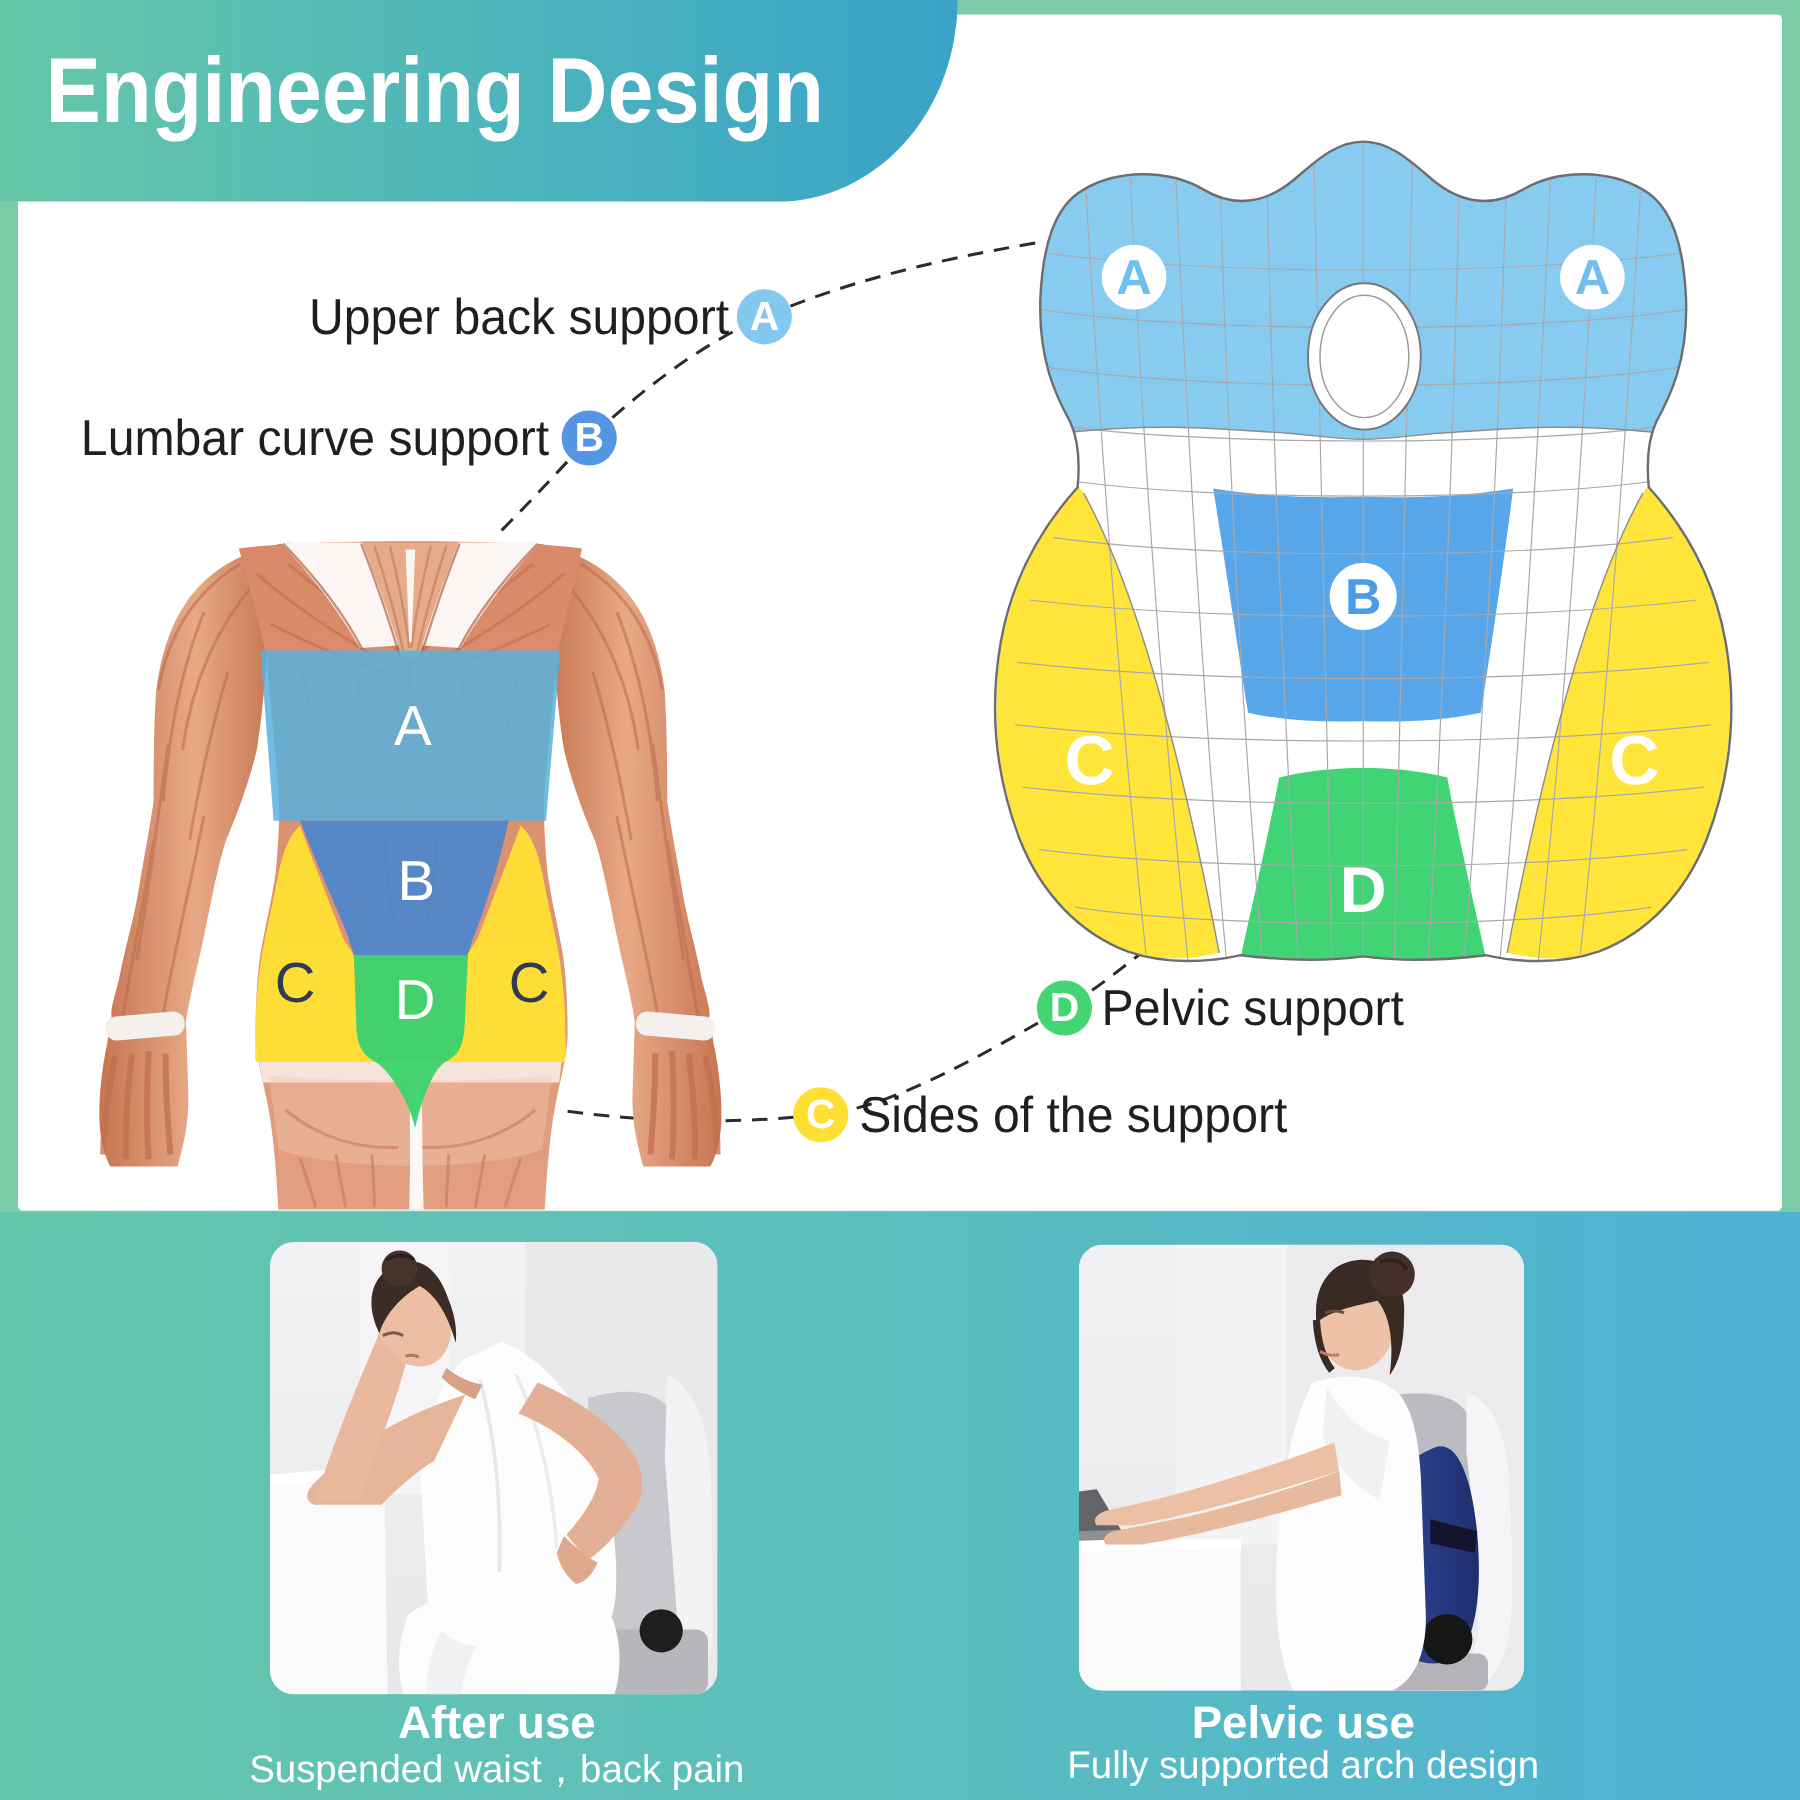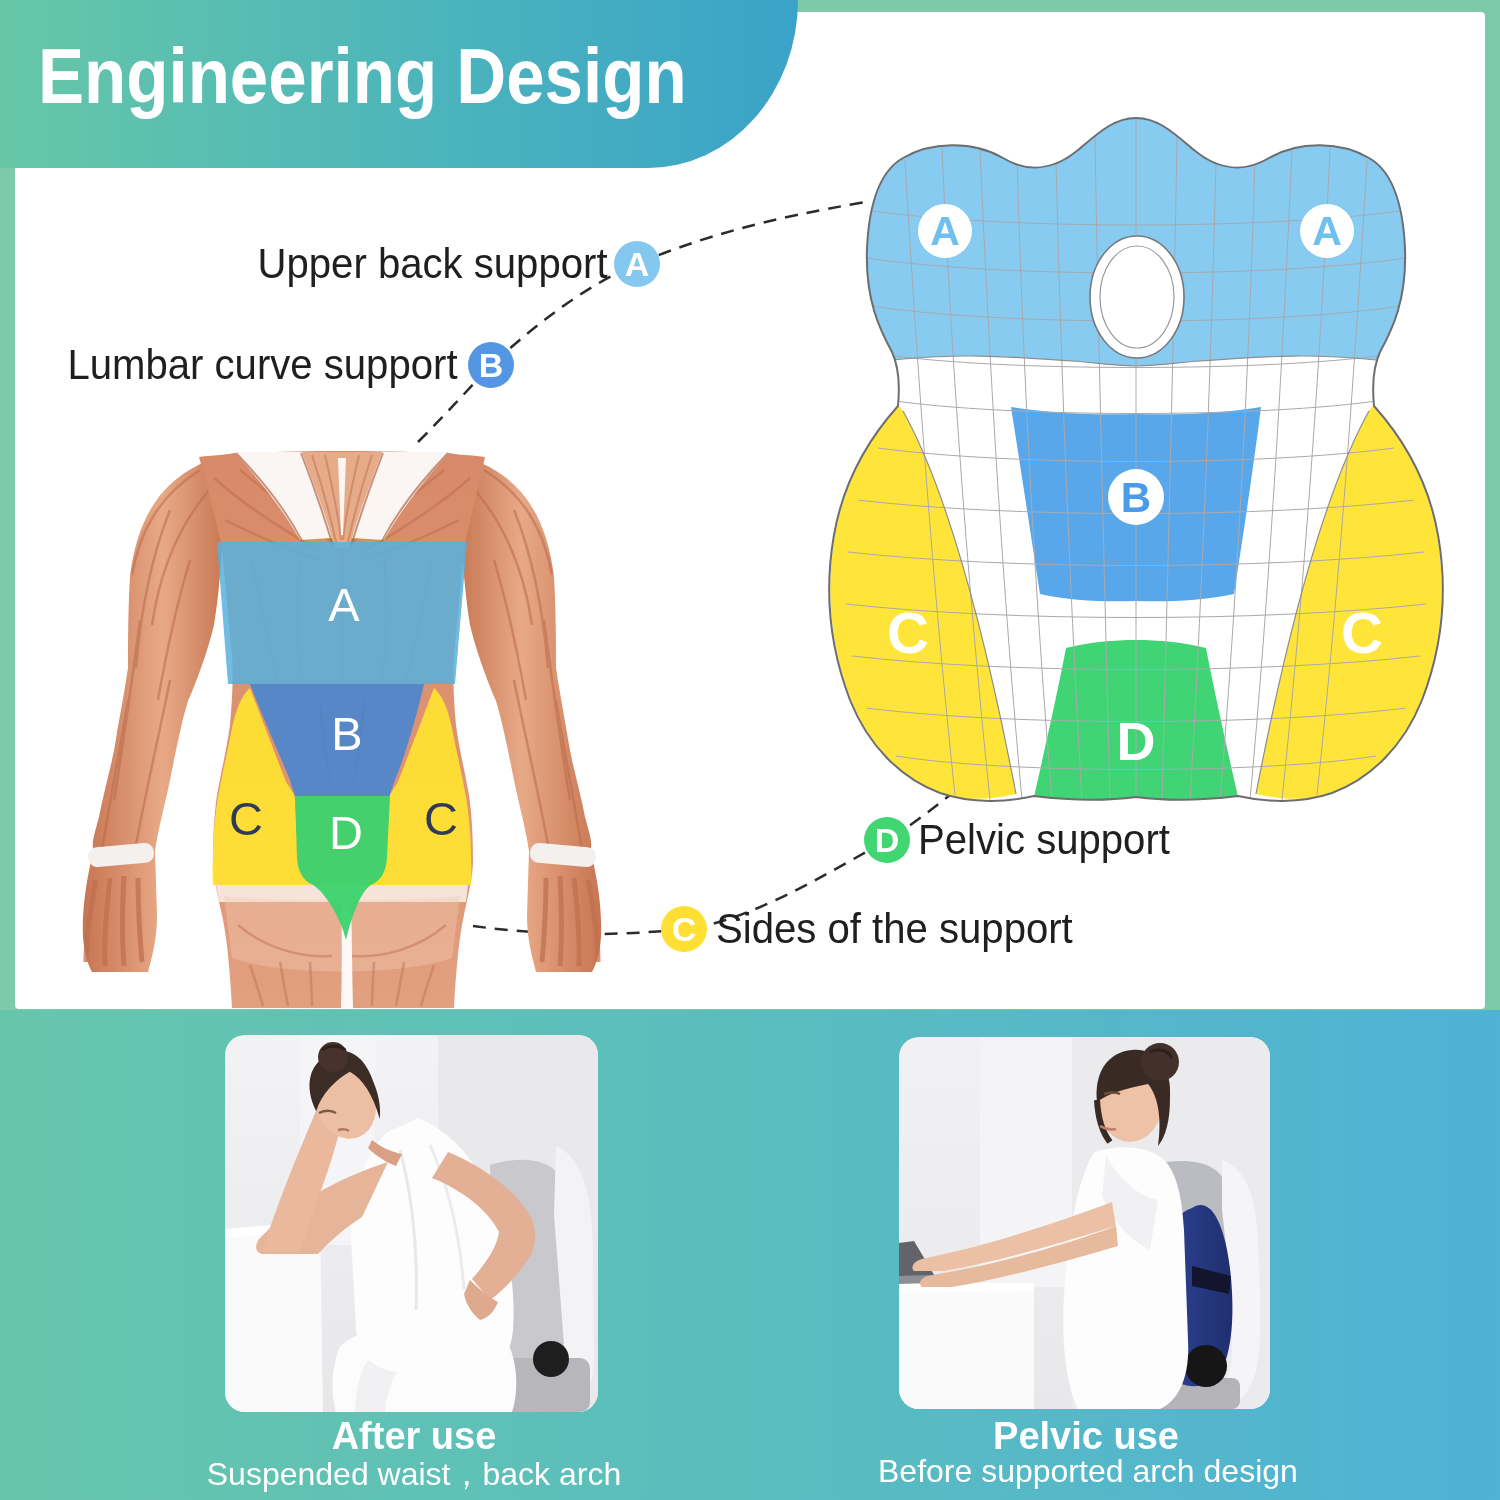--- a/index.html
+++ b/index.html
@@ -336,15 +336,15 @@
     <circle cx="1160" cy="1062" r="19" fill="#43302a"></circle>
     <path d="M 1150 1052 C 1158 1048, 1168 1050, 1172 1058" stroke="#2c211c" stroke-width="3" fill="none"></path>
     <path d="M 1097 1100 C 1098 1118, 1102 1132, 1110 1142" stroke="#392a24" stroke-width="6" fill="none"></path>
 
     <path d="M 1104 1094 C 1110 1092, 1116 1092, 1120 1094" stroke="#6b4c3c" stroke-width="2.5" fill="none"></path>
     <path d="M 1100 1126 C 1105 1129, 1111 1130, 1116 1129" stroke="#c47c66" stroke-width="2.5" fill="none"></path>
   </g>
 </svg>
 
 <div class="cap cap1" style="left:206px;width:416px;top:1415px;">After use</div>
-<div class="cap cap2" style="left:206px;width:416px;top:1453px;">Suspended waist，back arch</div>
+<div class="cap cap2" style="left:206px;width:416px;top:1453px;">Suspended waist，back pain</div>
 <div class="cap cap1" style="left:878px;width:416px;top:1415px;">Pelvic use</div>
-<div class="cap cap2" style="left:878px;width:416px;top:1453px;">Before supported arch design</div>
+<div class="cap cap2" style="left:878px;width:416px;top:1453px;">Fully supported arch design</div>
 
 </body></html>

